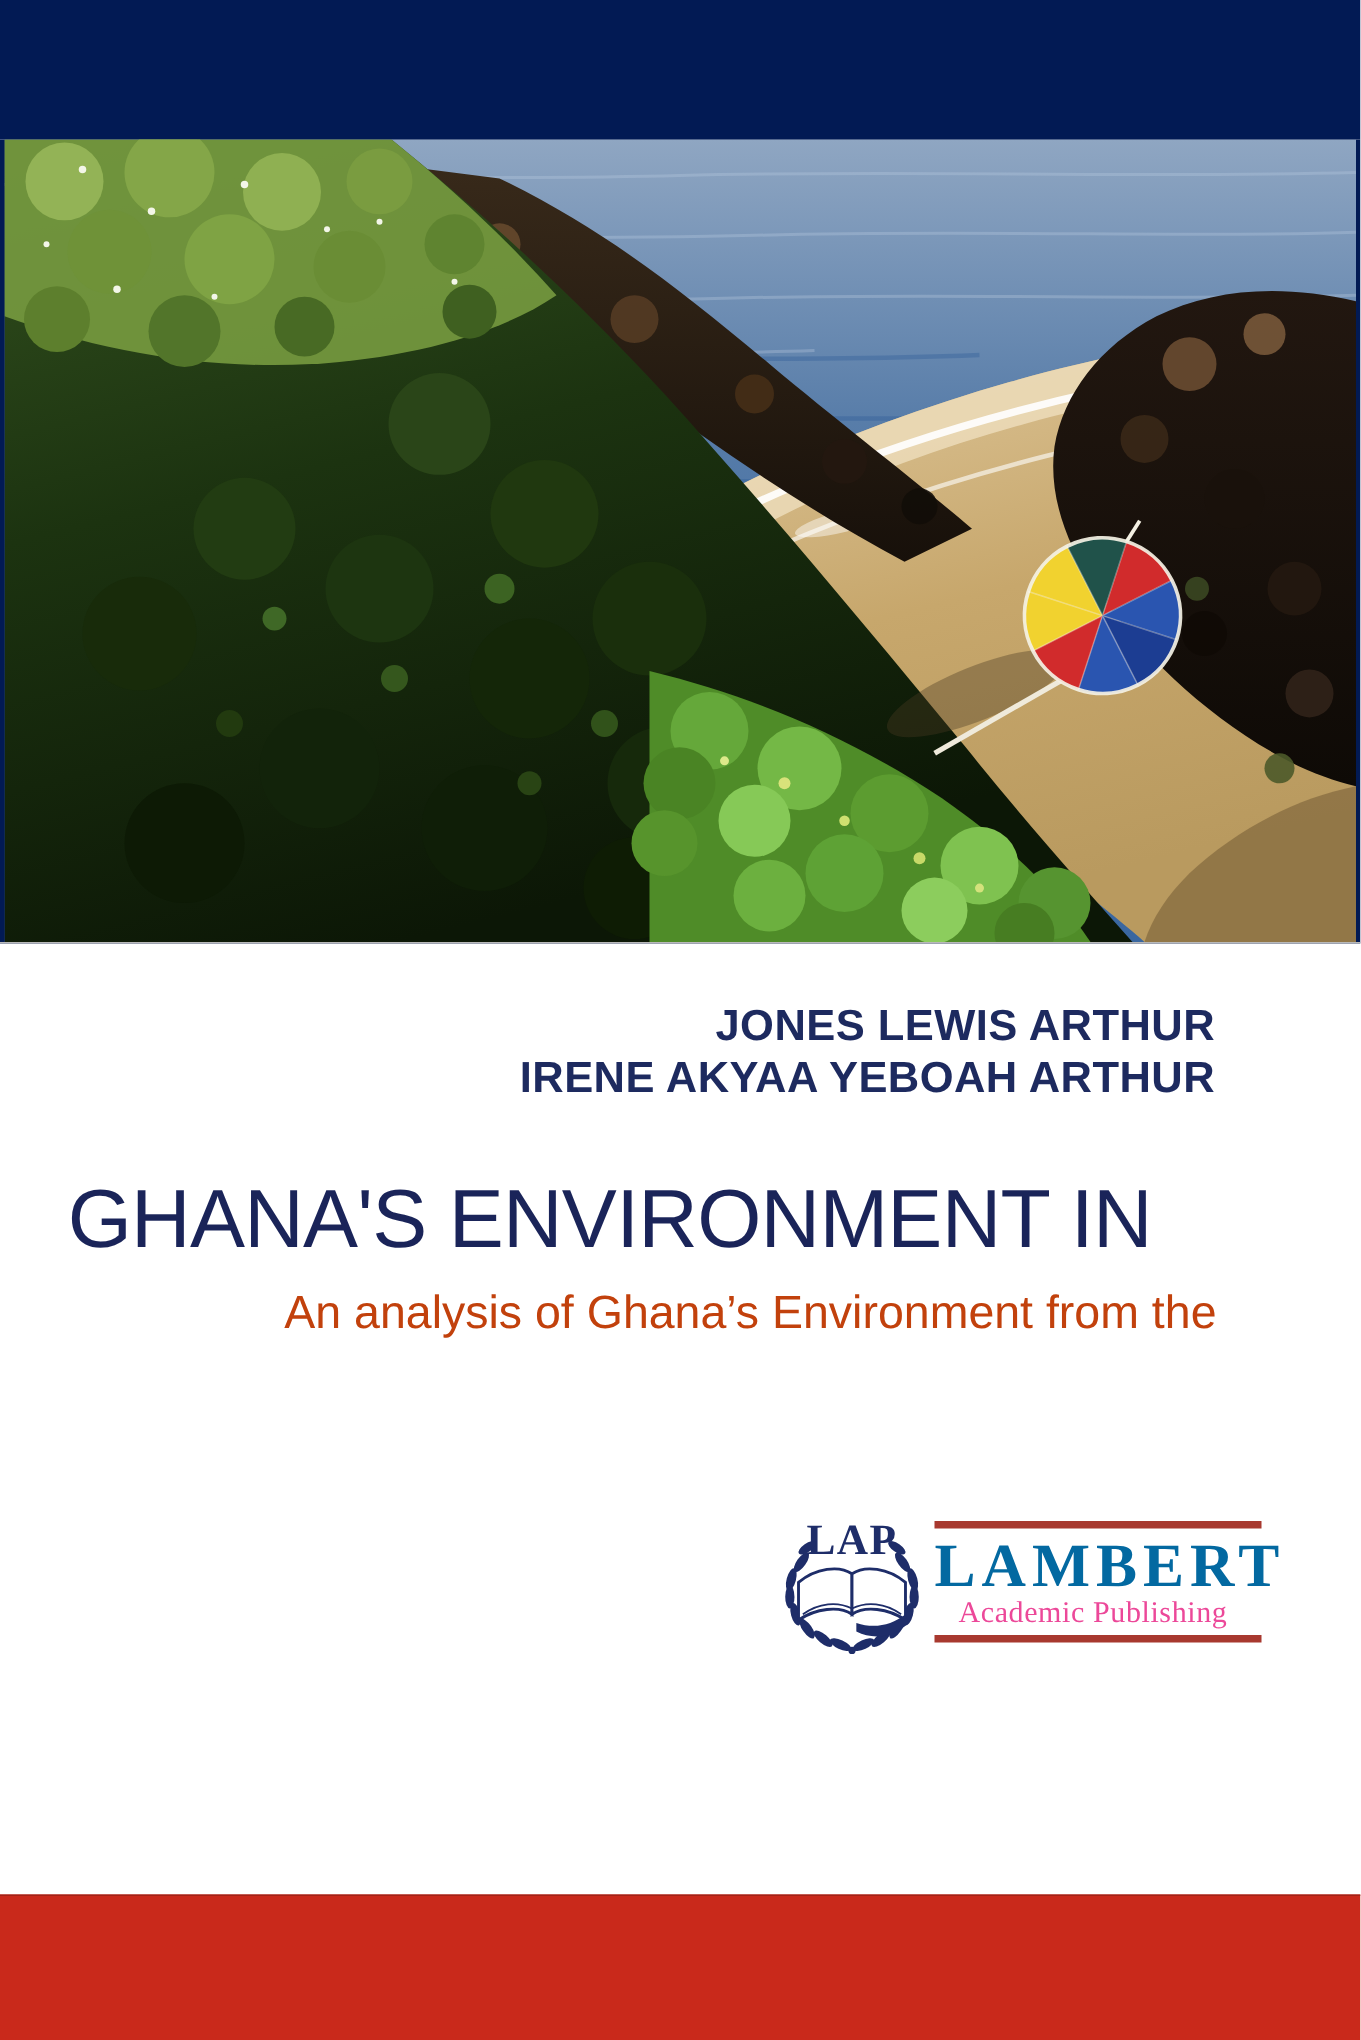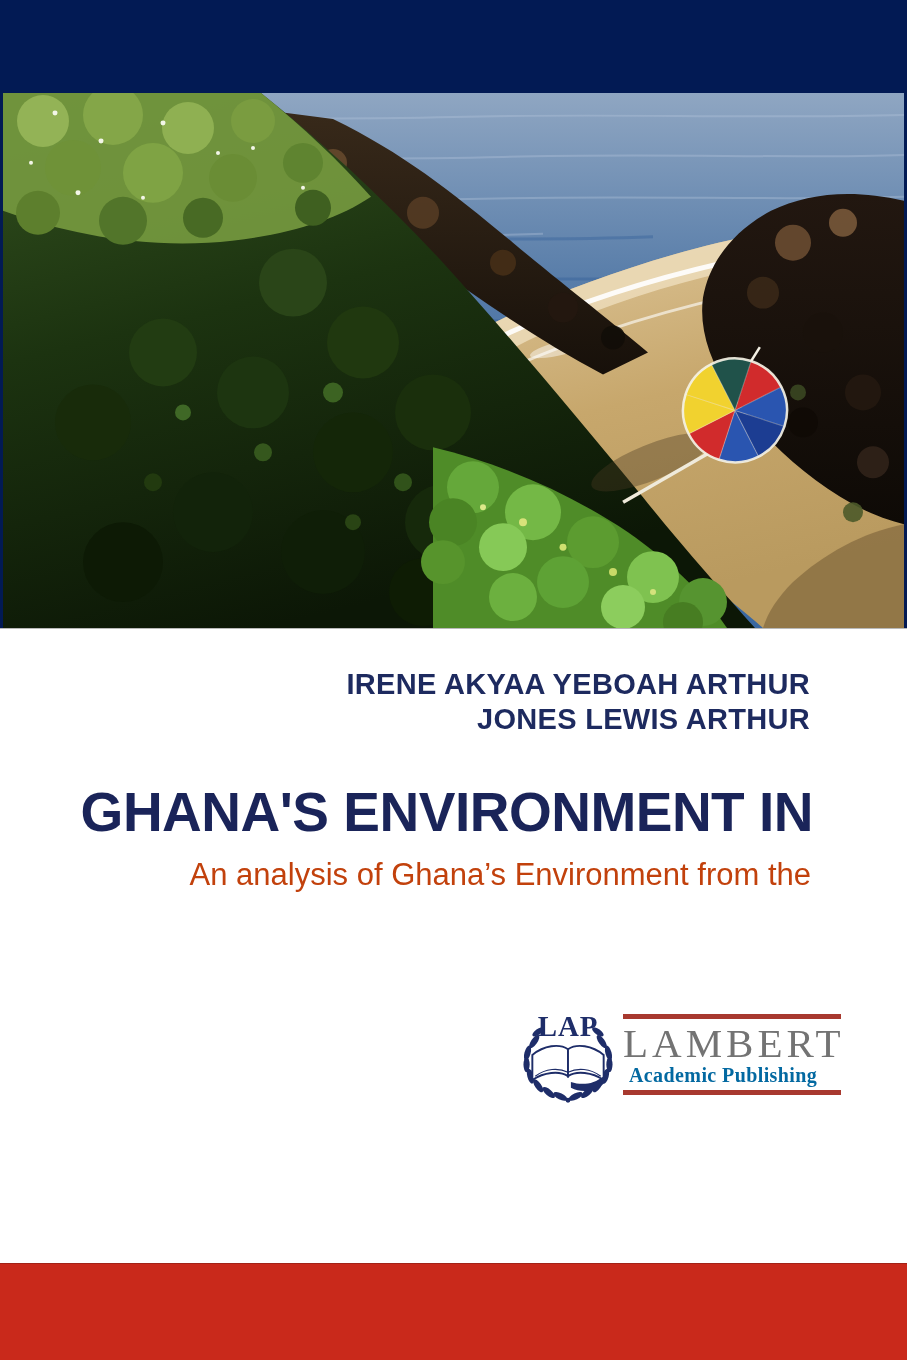--- a/index.html
+++ b/index.html
@@ -21,47 +21,47 @@
   }
   .photo-section svg{display:block;width:901px;height:535px;}
   .authors{
     margin-top:38px;
     text-align:right;padding-right:97px;
     color:#1d2a5f;font-weight:bold;
     font-size:29px;line-height:35px;letter-spacing:.3px;
   }
   .book-title{
     margin-top:44px;
-    text-align:right;padding-right:94px;
-    color:#1a2459;font-weight:bold;
+    text-align:center;padding-right:94px;
+    color:#1a2459;font-weight:normal;
     font-size:55px;line-height:63px;letter-spacing:-.5px;
   }
   .book-subtitle{
     margin-top:12px;
     text-align:right;padding-right:96px;
     color:#c2410c;font-weight:400;
     font-size:31px;line-height:38px;
   }
   .logo-row{
     margin-top:110px;
     display:flex;justify-content:flex-end;align-items:center;
     padding-right:66px;
   }
   .lap-emblem{width:106px;height:100px;margin-right:2px;flex:none;}
   .lambert-block{width:218px;flex:none;}
   .logo-bar{height:5px;background:#a8392f;}
   .lambert-name{
+    font-family:"Liberation Serif",serif;font-weight:bold;
+    color:#0369a1;font-size:41px;line-height:42px;
+    letter-spacing:4px;margin-top:3px;
+  }
+  .lambert-tagline{
     font-family:"Liberation Serif",serif;font-weight:normal;
-    color:#737373;font-size:41px;line-height:42px;
-    letter-spacing:4px;margin-top:3px;
-  }
-  .lambert-tagline{
-    font-family:"Liberation Serif",serif;font-weight:bold;
-    color:#0369a1;font-size:20px;line-height:22px;
-    letter-spacing:.4px;text-align:left;margin:0 0 4px 6px;
+    color:#ec4899;font-size:20px;line-height:22px;
+    letter-spacing:.4px;text-align:left;margin:0 0 4px 16px;
   }
   .bottom-band{
     position:absolute;left:0;bottom:0;width:100%;height:96px;
     background:#c9291b;border-top:1px solid #a22217;
   }
 </style>
 </head>
 <body>
 
 <div class="top-band"></div>
@@ -238,22 +238,22 @@
           <path d="M0,0 L-36.8,36.8"></path>
           <path d="M0,0 L-52,0"></path>
           <path d="M0,0 L-36.8,-36.8"></path>
       </g>
       <path d="M0,-52 L4,-68" stroke="#f4f1e4" stroke-width="2.5" fill="none"></path>
     </g>
   </svg>
 </div>
 
 <div class="authors">
+  <div>JONES LEWIS ARTHUR</div>
   <div>IRENE AKYAA YEBOAH ARTHUR</div>
-  <div>JONES LEWIS ARTHUR</div>
 </div>
 
 <div class="book-title">
   <div>GHANA'S ENVIRONMENT IN</div>
 </div>
 
 <div class="book-subtitle">
   <div>An analysis of Ghana’s Environment from the</div>
 </div>
 

